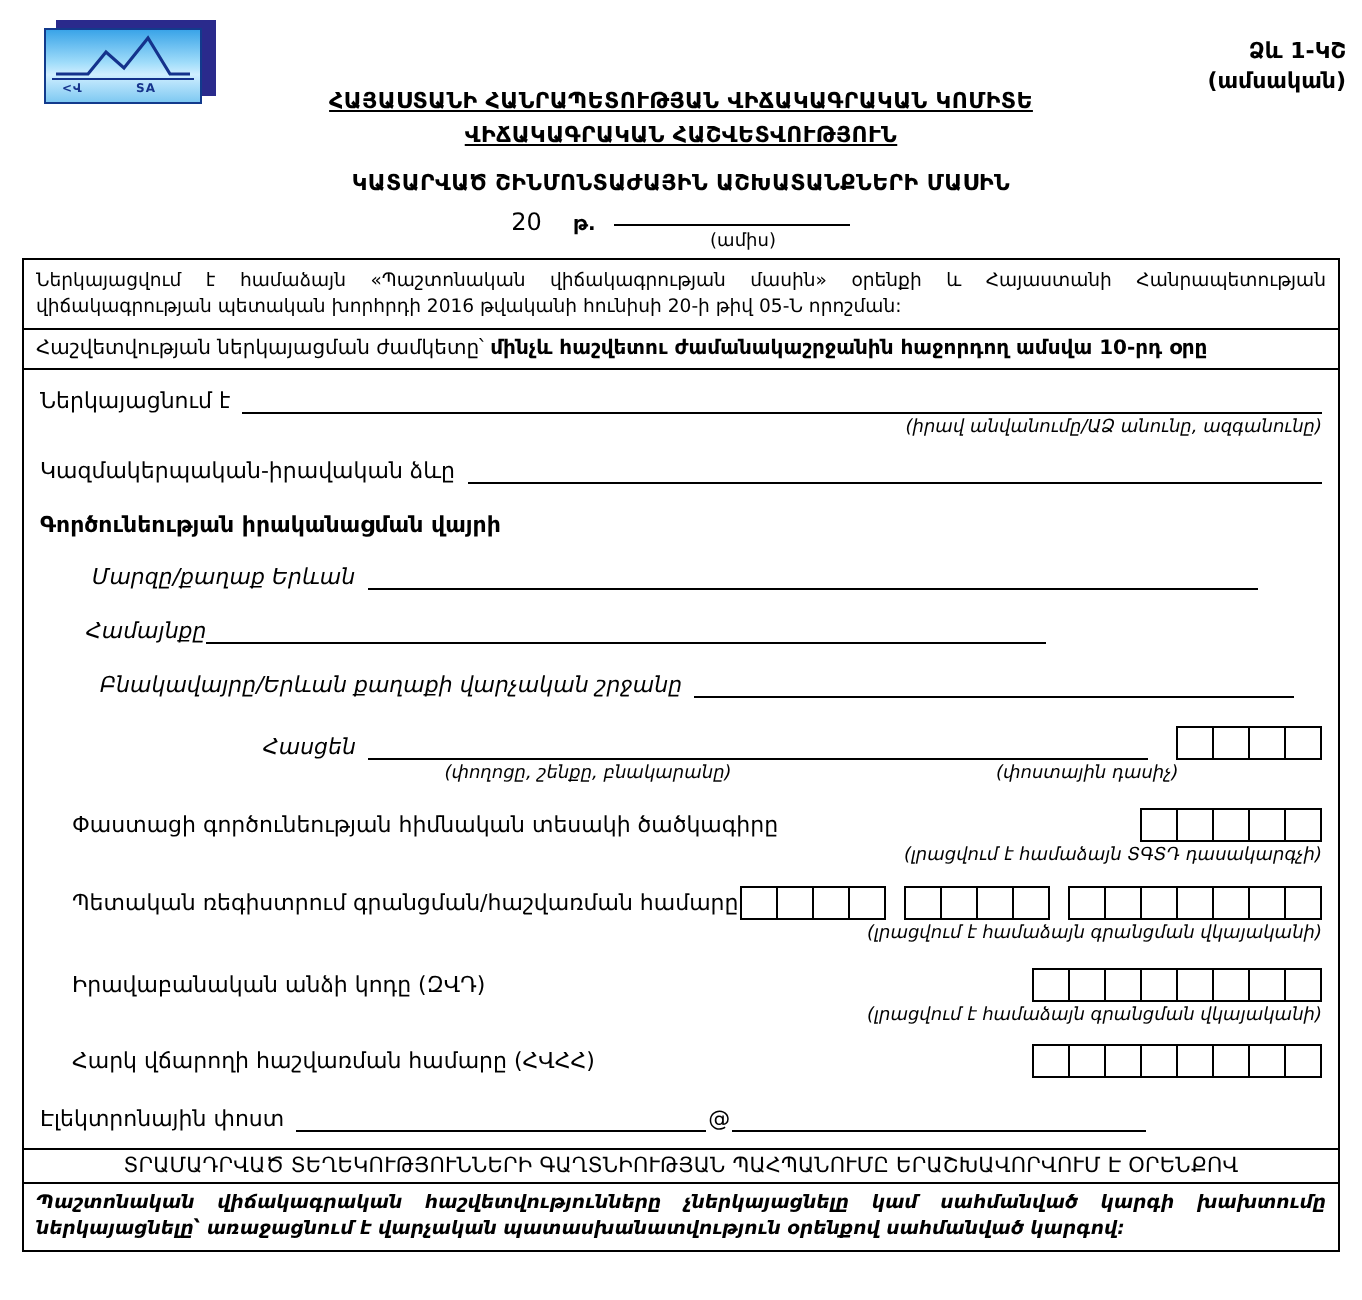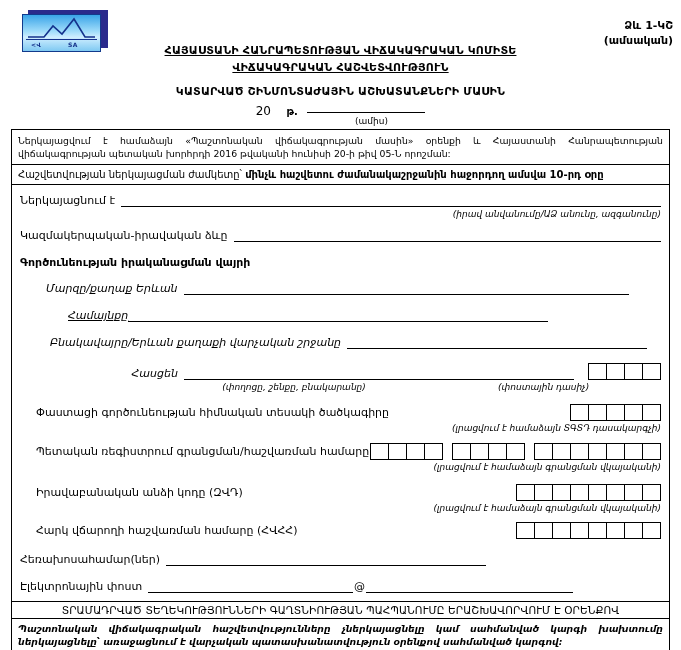--- a/index.html
+++ b/index.html
@@ -280,21 +280,21 @@
         <span class="line"></span>
       </div>
 
       <div class="bold" style="font-size:11px; margin-top:14px;">Գործունեության իրականացման վայրի</div>
 
       <div class="fld ital" style="margin-top:13px; margin-left:26px;">
         <span class="lab">Մարզը/քաղաք Երևան</span>
         <span class="line short-a"></span>
       </div>
 
-      <div class="fld ital" style="margin-top:14px; margin-left:48px;text-decoration:underline;">
+      <div class="fld ital" style="margin-top:14px; margin-left:23px;">
         <span class="lab">Համայնքը</span>
         <span class="line short-b" style="margin-left:0;"></span>
       </div>
 
       <div class="fld ital" style="margin-top:14px; margin-left:30px;">
         <span class="lab">Բնակավայրը/Երևան քաղաքի վարչական շրջանը</span>
         <span class="line short-e"></span>
       </div>
 
       <div class="fld ital" style="margin-top:14px; margin-left:30px;justify-content:flex-end;">
@@ -382,24 +382,20 @@
           <span class="bx"></span>
           <span class="bx"></span>
           <span class="bx"></span>
           <span class="bx"></span>
           <span class="bx"></span>
           <span class="bx"></span>
           <span class="bx"></span>
         </span>
       </div>
 
-      <div class="fld" style="margin-top:14px;">
-        <span class="lab">Հեռախոսահամար(ներ)</span>
-        <span class="line" style="flex:0 0 320px;"></span>
-      </div>
 
       <div class="fld" style="margin-top:14px; margin-bottom:8px;">
         <span class="lab">Էլեկտրոնային փոստ</span>
         <span class="line short-f"></span>
         <span style="font-size:11px; padding:0 1px;">@</span>
         <span class="line short-g" style="margin-left:0;"></span>
       </div>
 
     </div>
 

